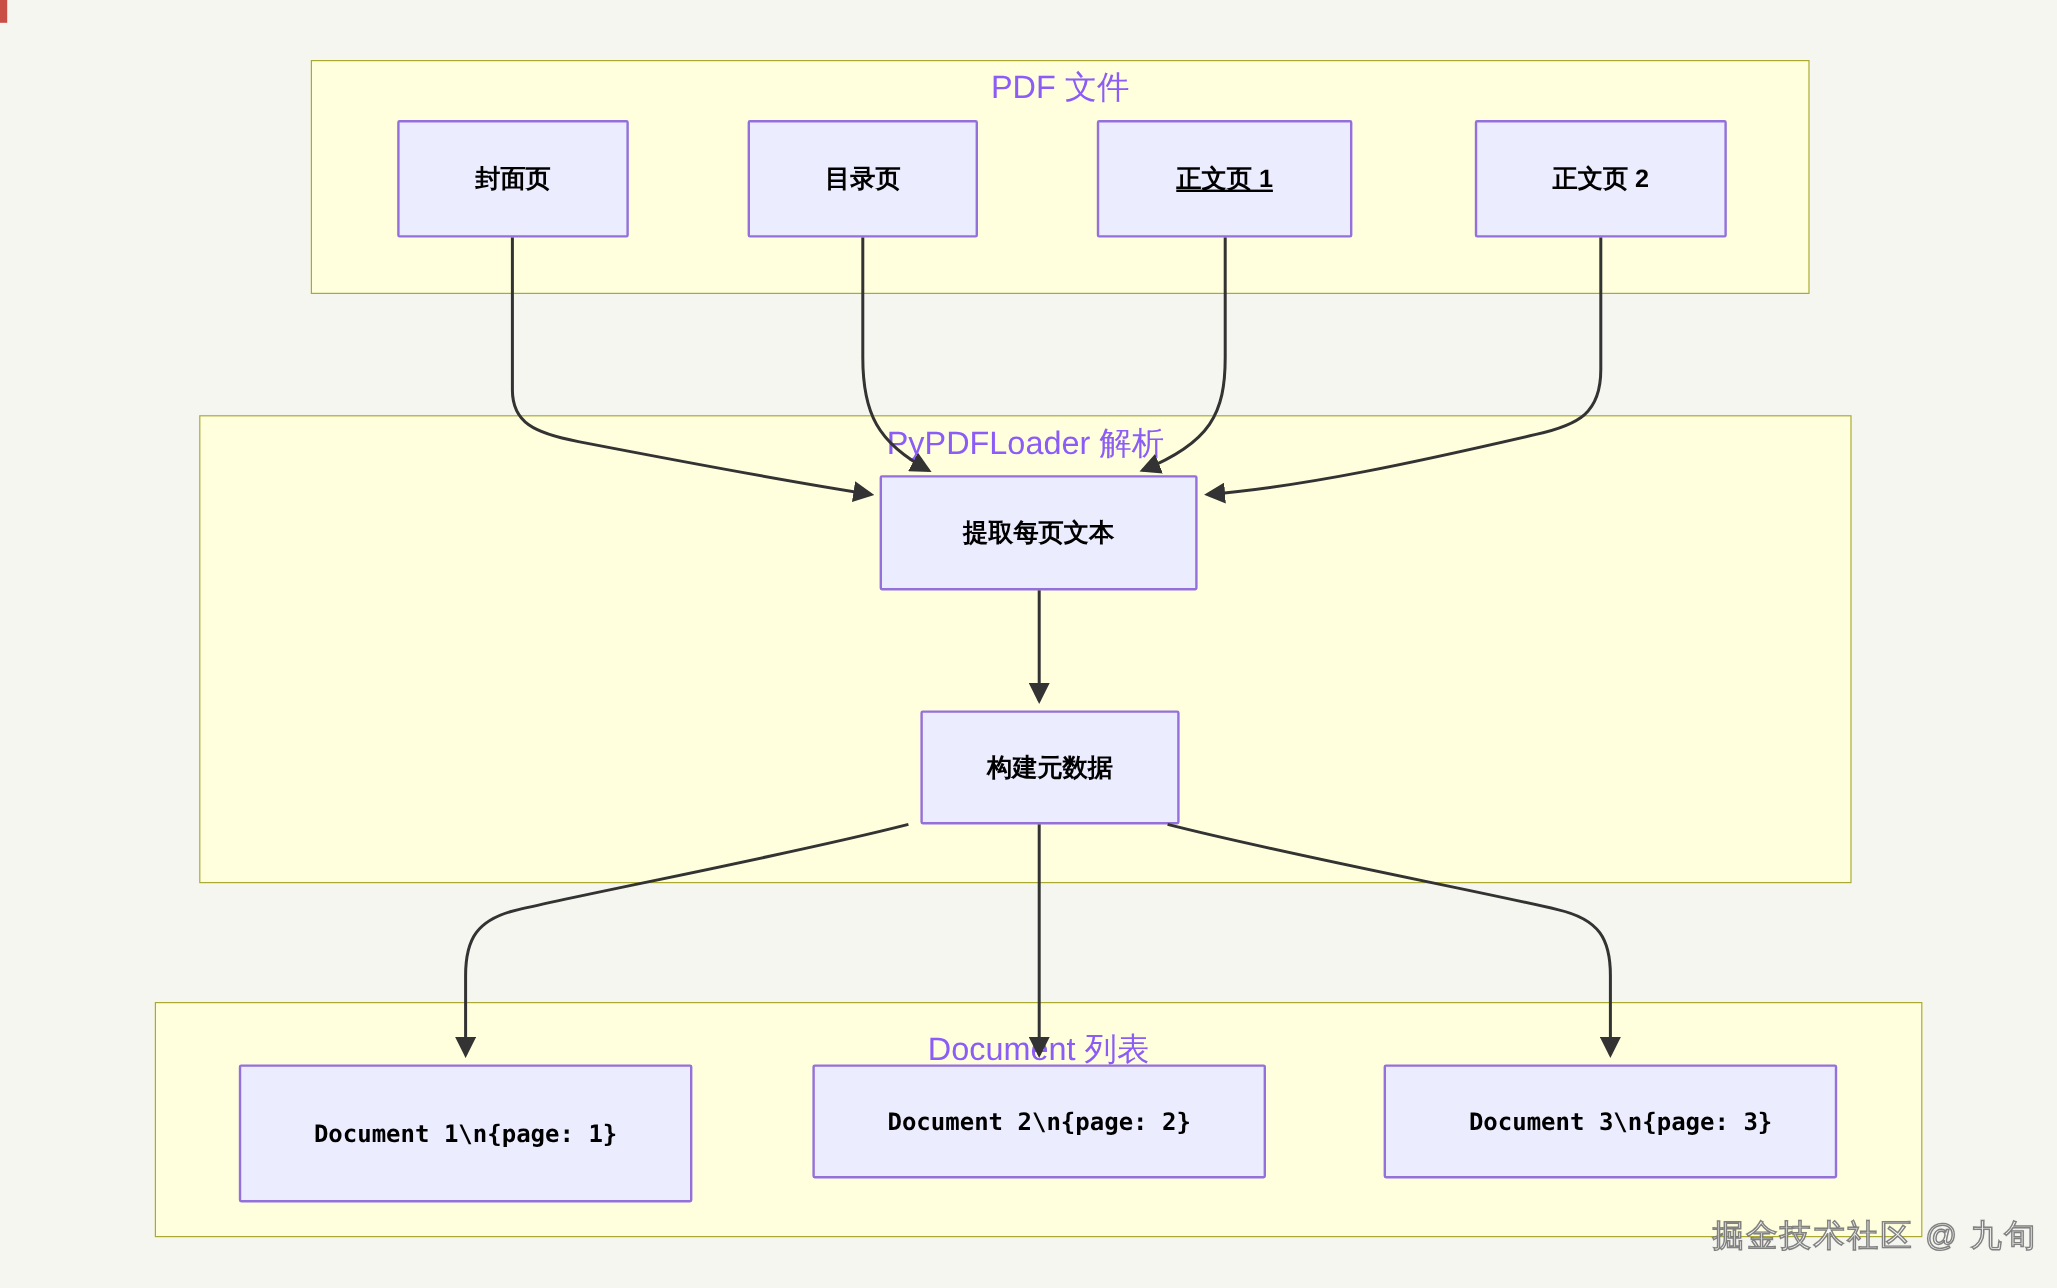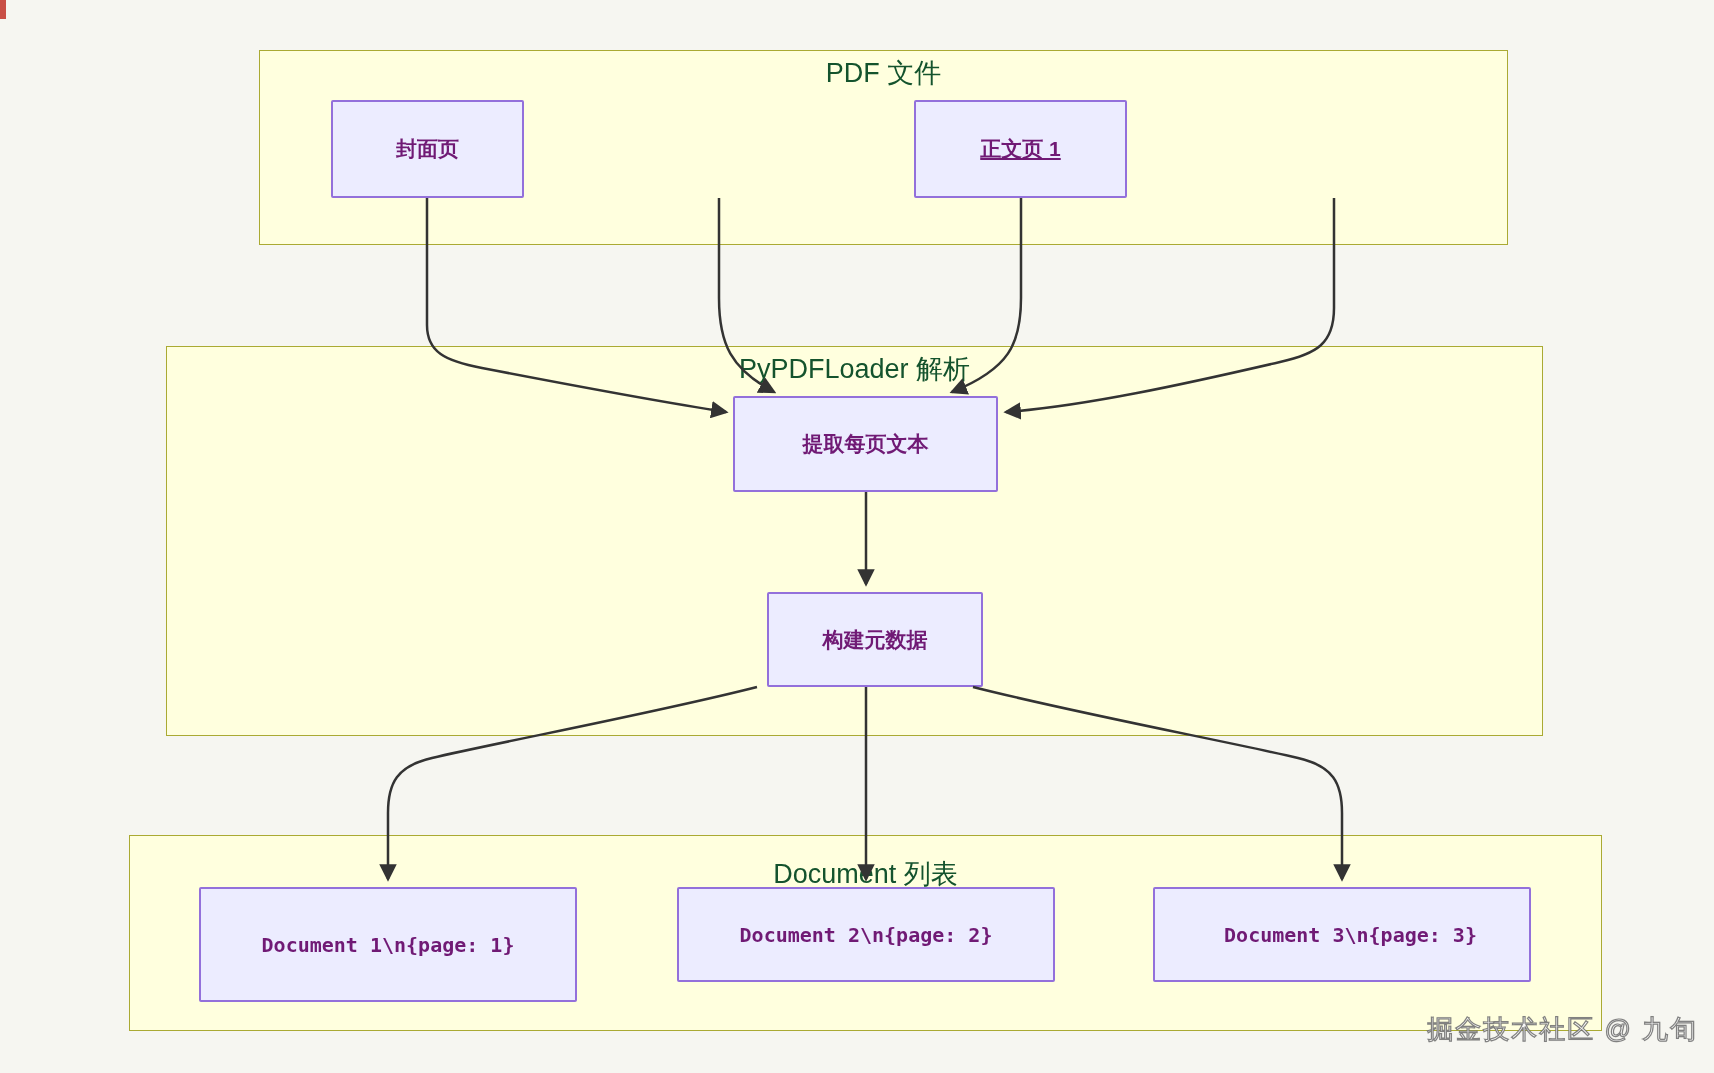--- a/index.html
+++ b/index.html
@@ -1,22 +1,22 @@
 <!DOCTYPE html>
 <html><head>
 <meta charset="utf-8">
 <style>
   html,body{margin:0;padding:0;background:#F6F6F1;}
   #canvas{position:relative;width:1714px;height:1073px;background:#F6F6F1;overflow:hidden;
           font-family:"Liberation Sans",sans-serif;color:#333;}
   .group{position:absolute;background:#FFFFDE;border:1.5px solid #AAAA33;box-sizing:border-box;z-index:1;}
   .group-title{position:absolute;left:0;width:100%;text-align:center;font-size:27px;line-height:1.2;
-               color:#14532d;z-index:2;font-weight:400;}
+               color:#8b5cf6;z-index:2;font-weight:400;}
   .node{position:absolute;background:#ECECFF;border:2px solid #9370DB;border-radius:2px;box-sizing:border-box;
-        display:flex;align-items:center;justify-content:center;font-weight:bold;font-size:21px;color:#701a75;
+        display:flex;align-items:center;justify-content:center;font-weight:bold;font-size:21px;color:#000000;
         z-index:3;text-align:center;}
   .node.mono{font-family:"DejaVu Sans Mono","Liberation Mono",monospace;font-size:20px;letter-spacing:0;}
   #edge-layer{position:absolute;left:0;top:0;z-index:4;pointer-events:none;}
   .watermark{position:absolute;right:16px;top:1012px;z-index:5;font-size:26px;letter-spacing:2px;
              color:rgba(255,255,255,0.92);-webkit-text-stroke:1.2px rgba(110,110,110,0.85);
              text-shadow:0 0 1px rgba(110,110,110,0.6);margin-left:12px;}
   .corner-mark{position:absolute;left:0;top:0;width:6px;height:19px;background:#c94f46;z-index:6;}
 
   
   #grp-pdf{left:259px;top:50px;width:1249px;height:195px;}
@@ -48,21 +48,23 @@
     <div class="group-title">PDF 文件</div>
   </div>
   <div class="group" id="grp-loader">
     <div class="group-title">PyPDFLoader 解析</div>
   </div>
   <div class="group" id="grp-docs">
     <div class="group-title">Document 列表</div>
   </div>
 
   <div class="node" id="node-cover">封面页</div>
+  <div class="node" id="node-toc">目录页</div>
   <div class="node" id="node-body1">正文页 1</div>
+  <div class="node" id="node-body2">正文页 2</div>
   <div class="node" id="node-extract">提取每页文本</div>
   <div class="node" id="node-metadata">构建元数据</div>
   <div class="node mono" id="node-doc1">Document 1\n{page: 1}</div>
   <div class="node mono" id="node-doc2">Document 2\n{page: 2}</div>
   <div class="node mono" id="node-doc3">Document 3\n{page: 3}</div>
 
   <svg id="edge-layer" width="1714" height="1073" viewBox="0 0 1714 1073">
     <defs>
       <marker id="arrow" viewBox="0 0 10 10" refX="8.5" refY="5" markerWidth="7" markerHeight="7" orient="auto-start-reverse">
         <path d="M0,0 L10,5 L0,10 z" fill="#333333"></path>

